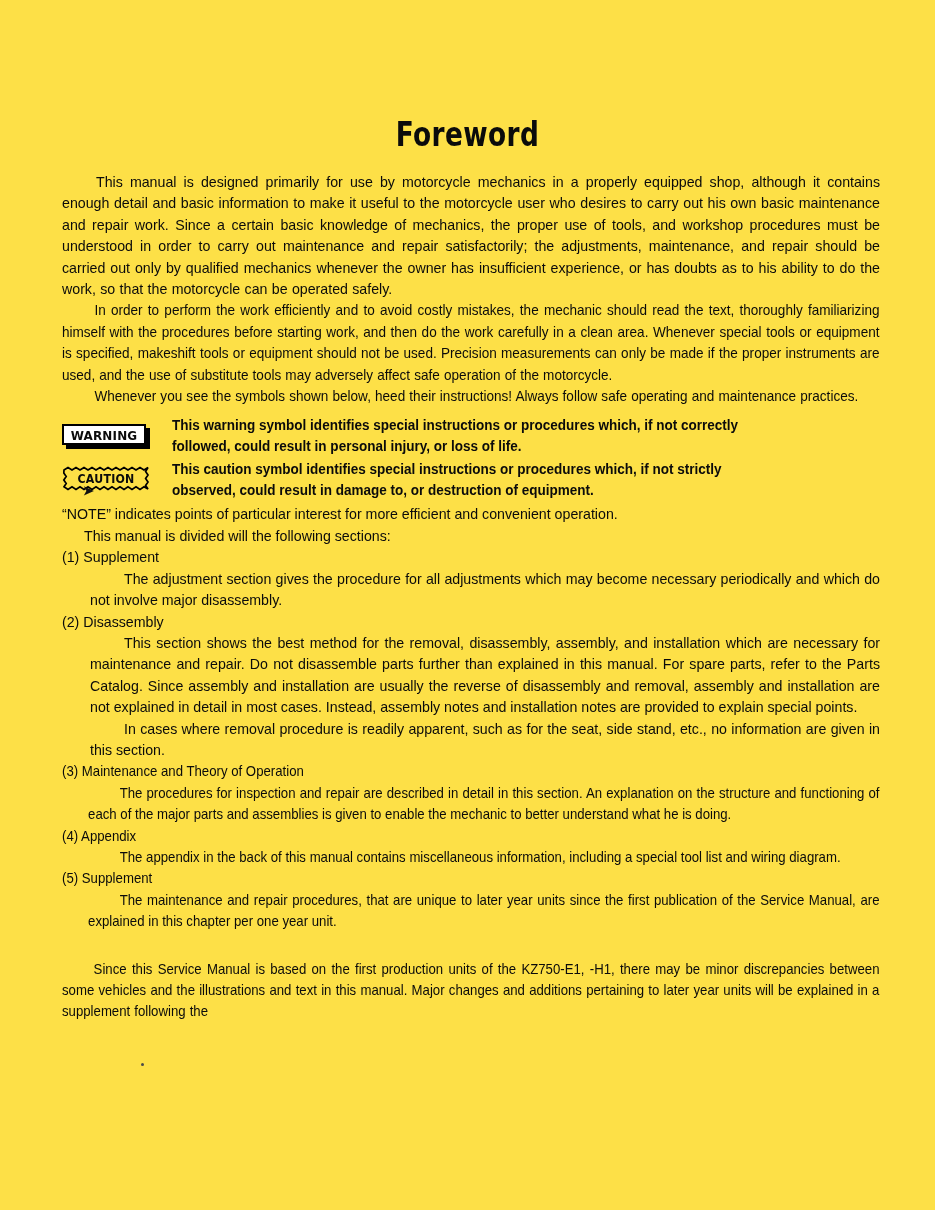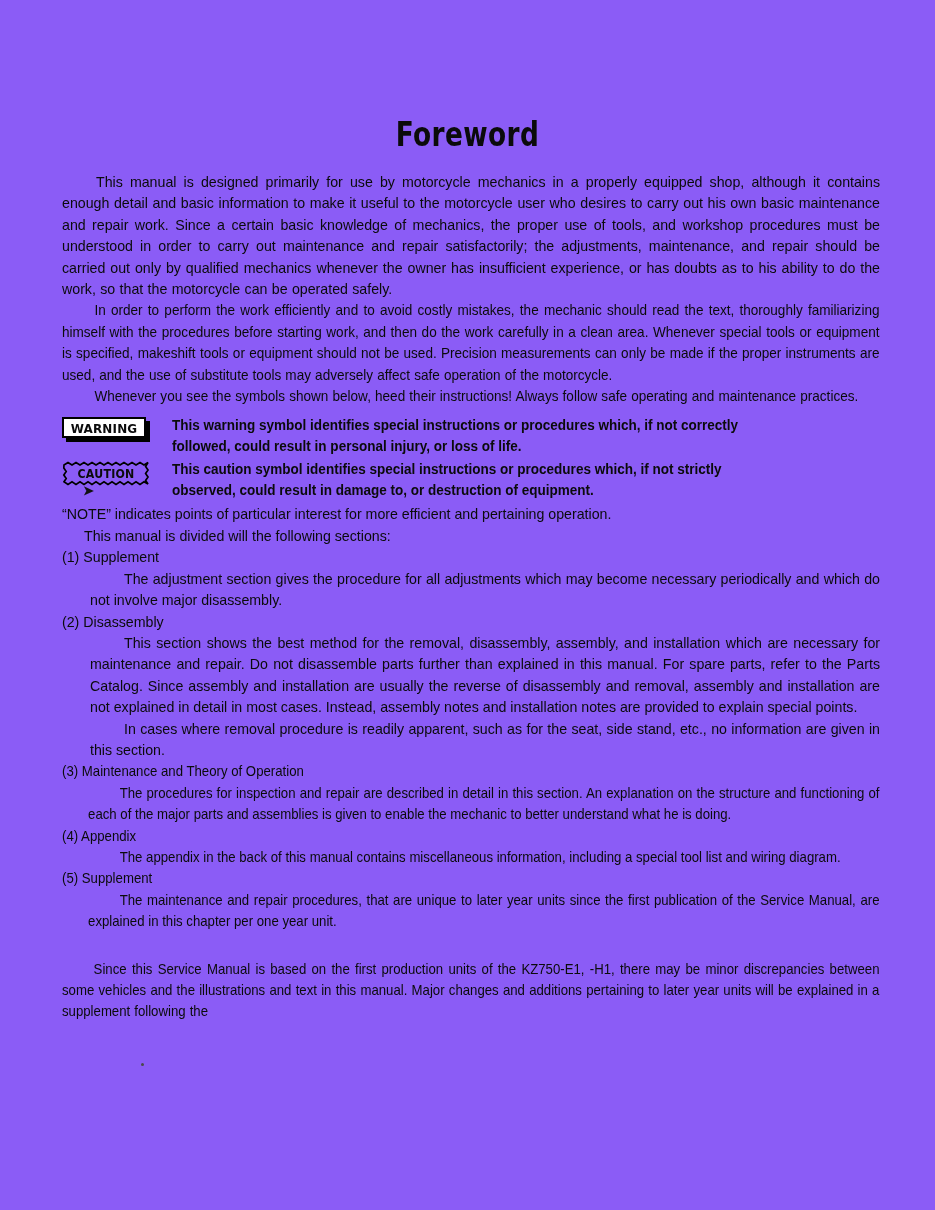--- a/index.html
+++ b/index.html
@@ -16,21 +16,21 @@
     font-family: "Liberation Sans", sans-serif;
     color: #0b0b0b;
     -webkit-font-smoothing: none;
   }
 
   .page {
     position: absolute;
     top: 0; left: 0;
     width: 935px;
     height: 1210px;
-    background: #8b5cf6;
+    background: #fde047;
     overflow: hidden;
   }
 
   
   .title {
     position: absolute;
     top: 118px;
     left: 0;
     width: 935px;
     text-align: center;
@@ -73,21 +73,21 @@
     transform-origin: left top;
     width: 879px;
   }
 
   .blk { display: block; }
 
   
   .symbol-row {
     position: relative;
     display: flex;
-    align-items: flex-start;
+    align-items: center;
   }
   .symbol-cell {
     flex: 0 0 auto;
     width: 110px;
     position: relative;
     padding-top: 2px;
   }
   .symbol-text {
     flex: 1 1 auto;
     font-weight: 700;
@@ -261,21 +261,21 @@
         </span>
       </div>
       <div class="symbol-text">
         <span class="blk">This caution symbol identifies special instructions or procedures which, if not strictly</span>
         <span class="blk lastline">observed, could result in damage to, or destruction of equipment.</span>
       </div>
     </div>
 
     <div class="spacer-sm" style="height:4px;"></div>
 
-    <p class="note-line"><b>“NOTE”</b><span> indicates points of particular interest for more efficient and pertaining operation.</span></p>
+    <p class="note-line"><b>“NOTE”</b><span> indicates points of particular interest for more efficient and convenient operation.</span></p>
 
     <p class="note-line" style="text-indent:22px;"><span>This manual is divided will the following sections:</span></p>
 
     <p class="sec-head"><span>(1)</span> <span>Supplement</span></p>
     <p class="sec-body">The adjustment section gives the procedure for all adjustments which may become necessary periodically and which do not involve major disassembly.</p>
 
     <p class="sec-head"><span>(2)</span> <span>Disassembly</span></p>
     <p class="sec-body">This section shows the best method for the removal, disassembly, assembly, and installation which are necessary for maintenance and repair.  Do not disassemble parts further than explained in this manual.  For spare parts, refer to the Parts Catalog.  Since assembly and installation are usually the reverse of disassembly and removal, assembly and installation are not explained in detail in most cases.  Instead, assembly notes and installation notes are provided to explain special points.</p>
     <p class="sec-body">In cases where removal procedure is readily apparent, such as for the seat, side stand, etc., no information are given in this section.</p>
 

